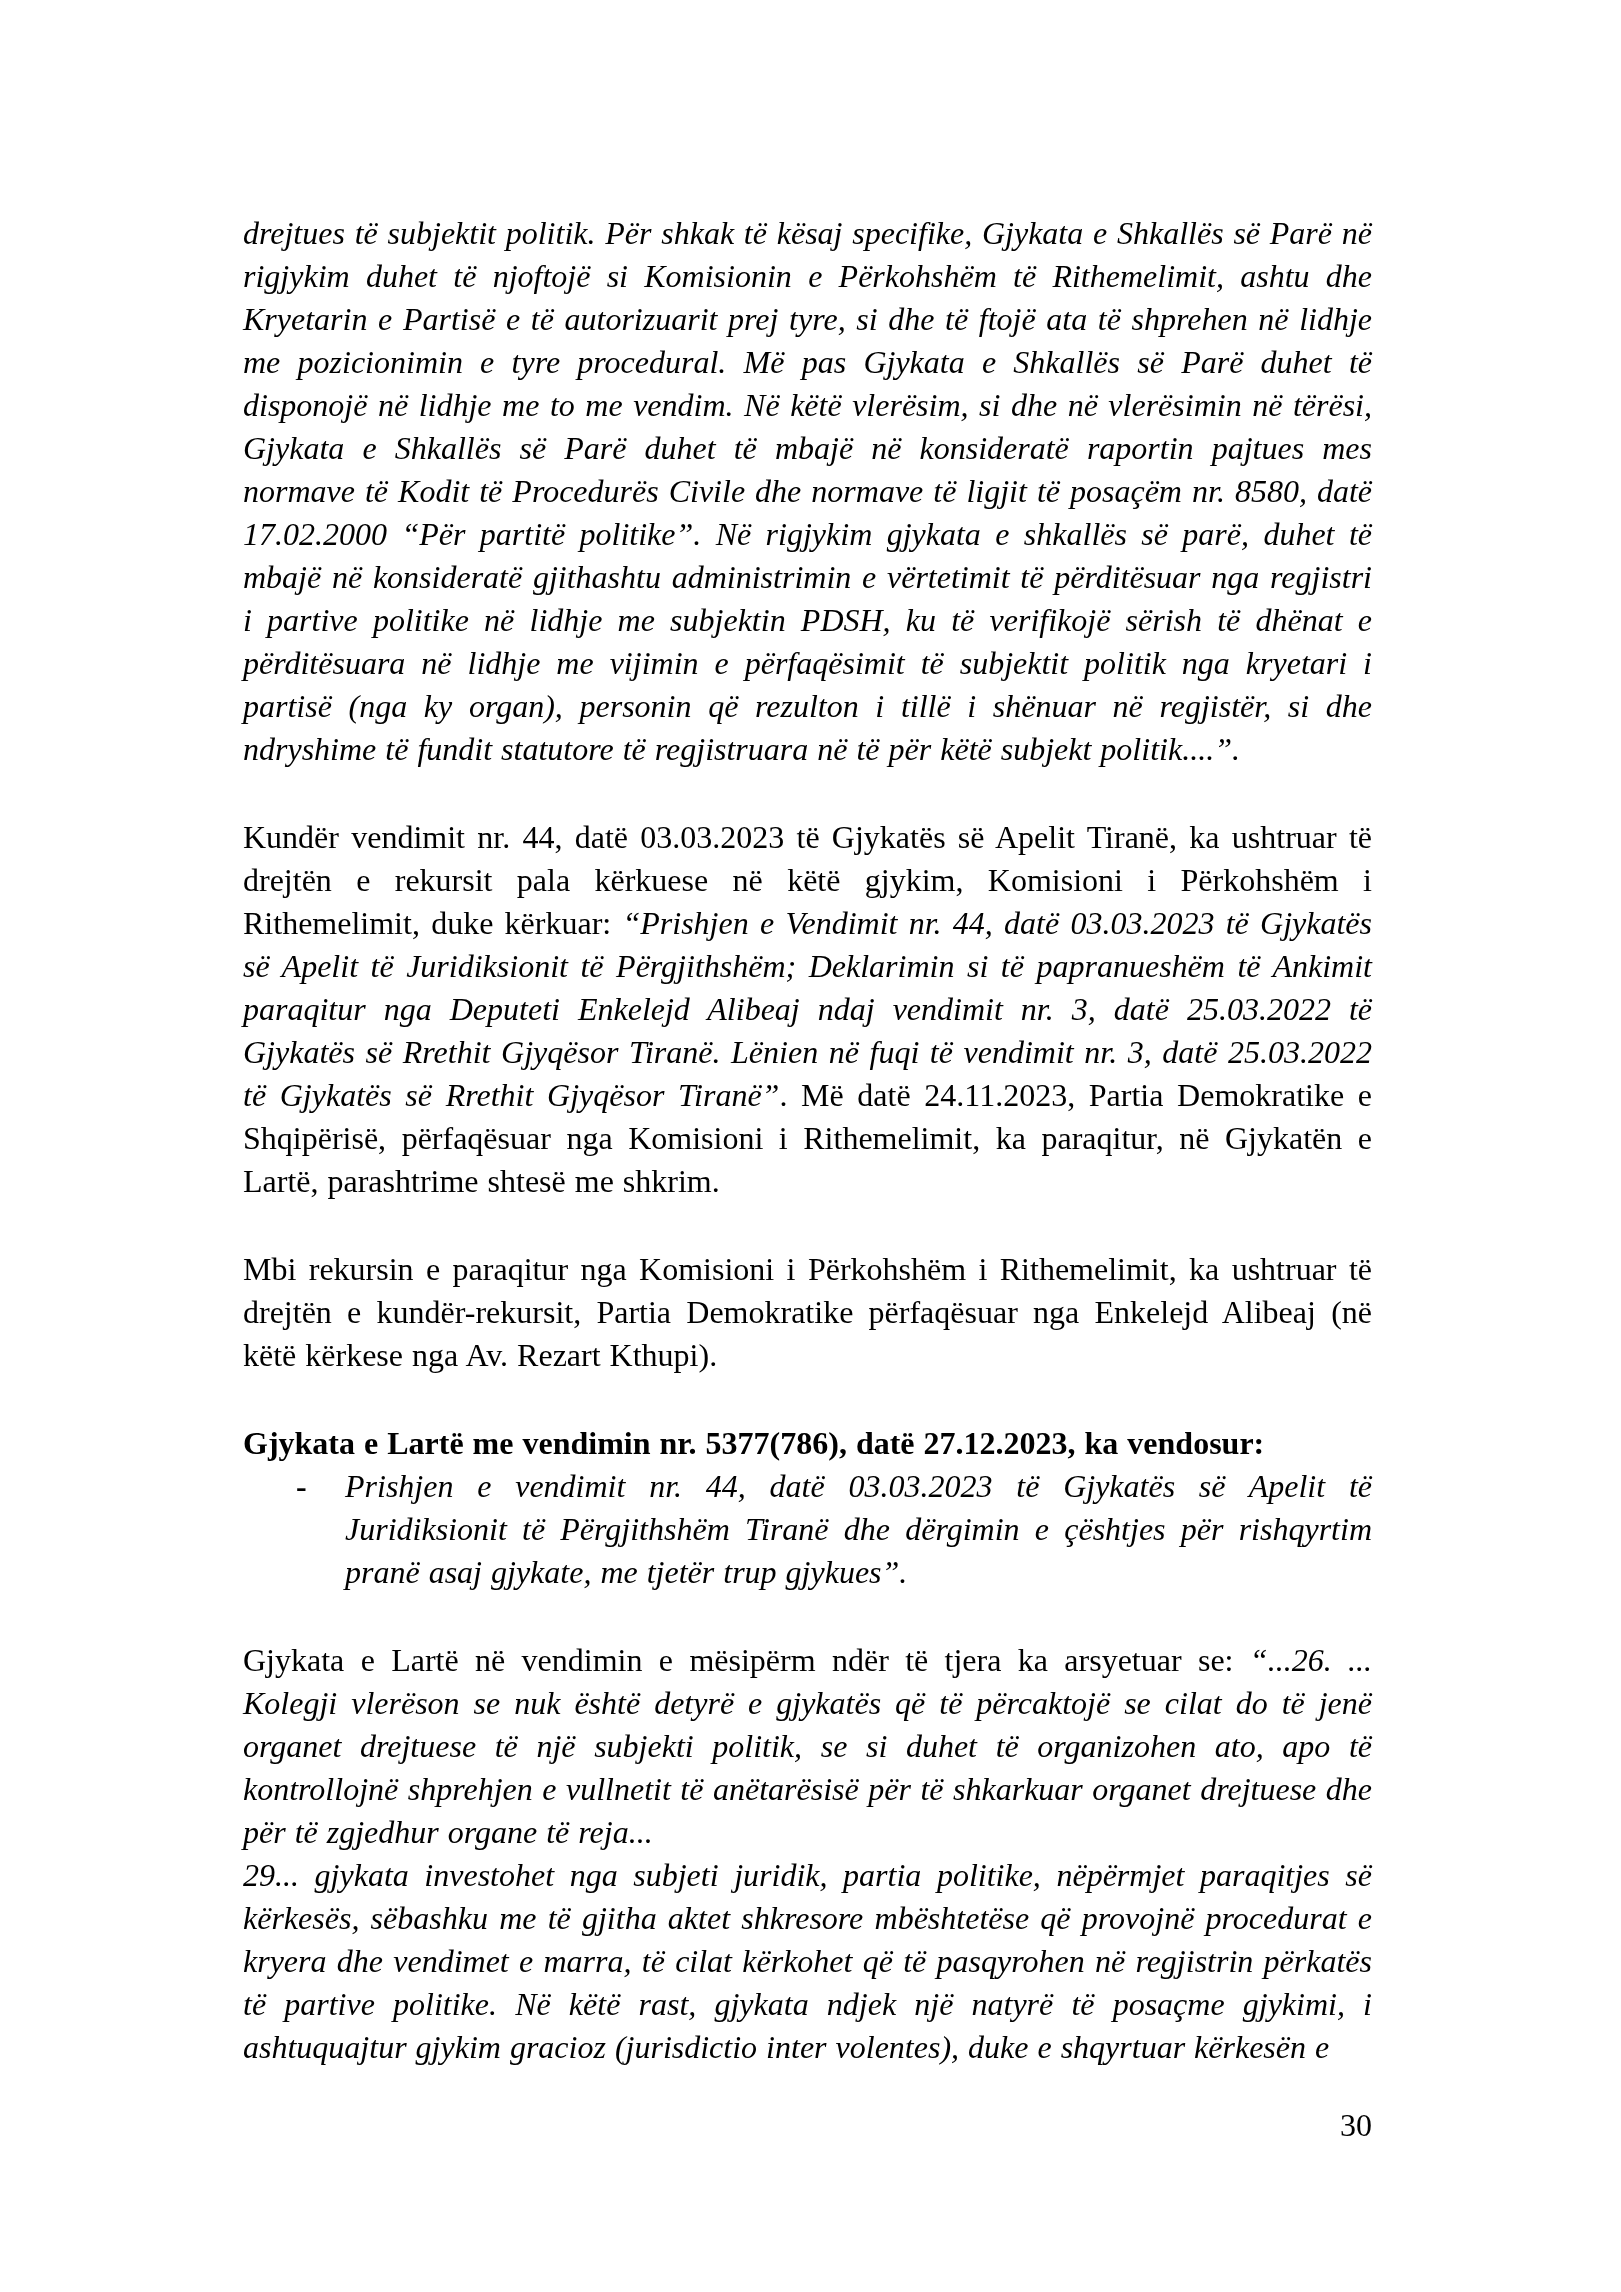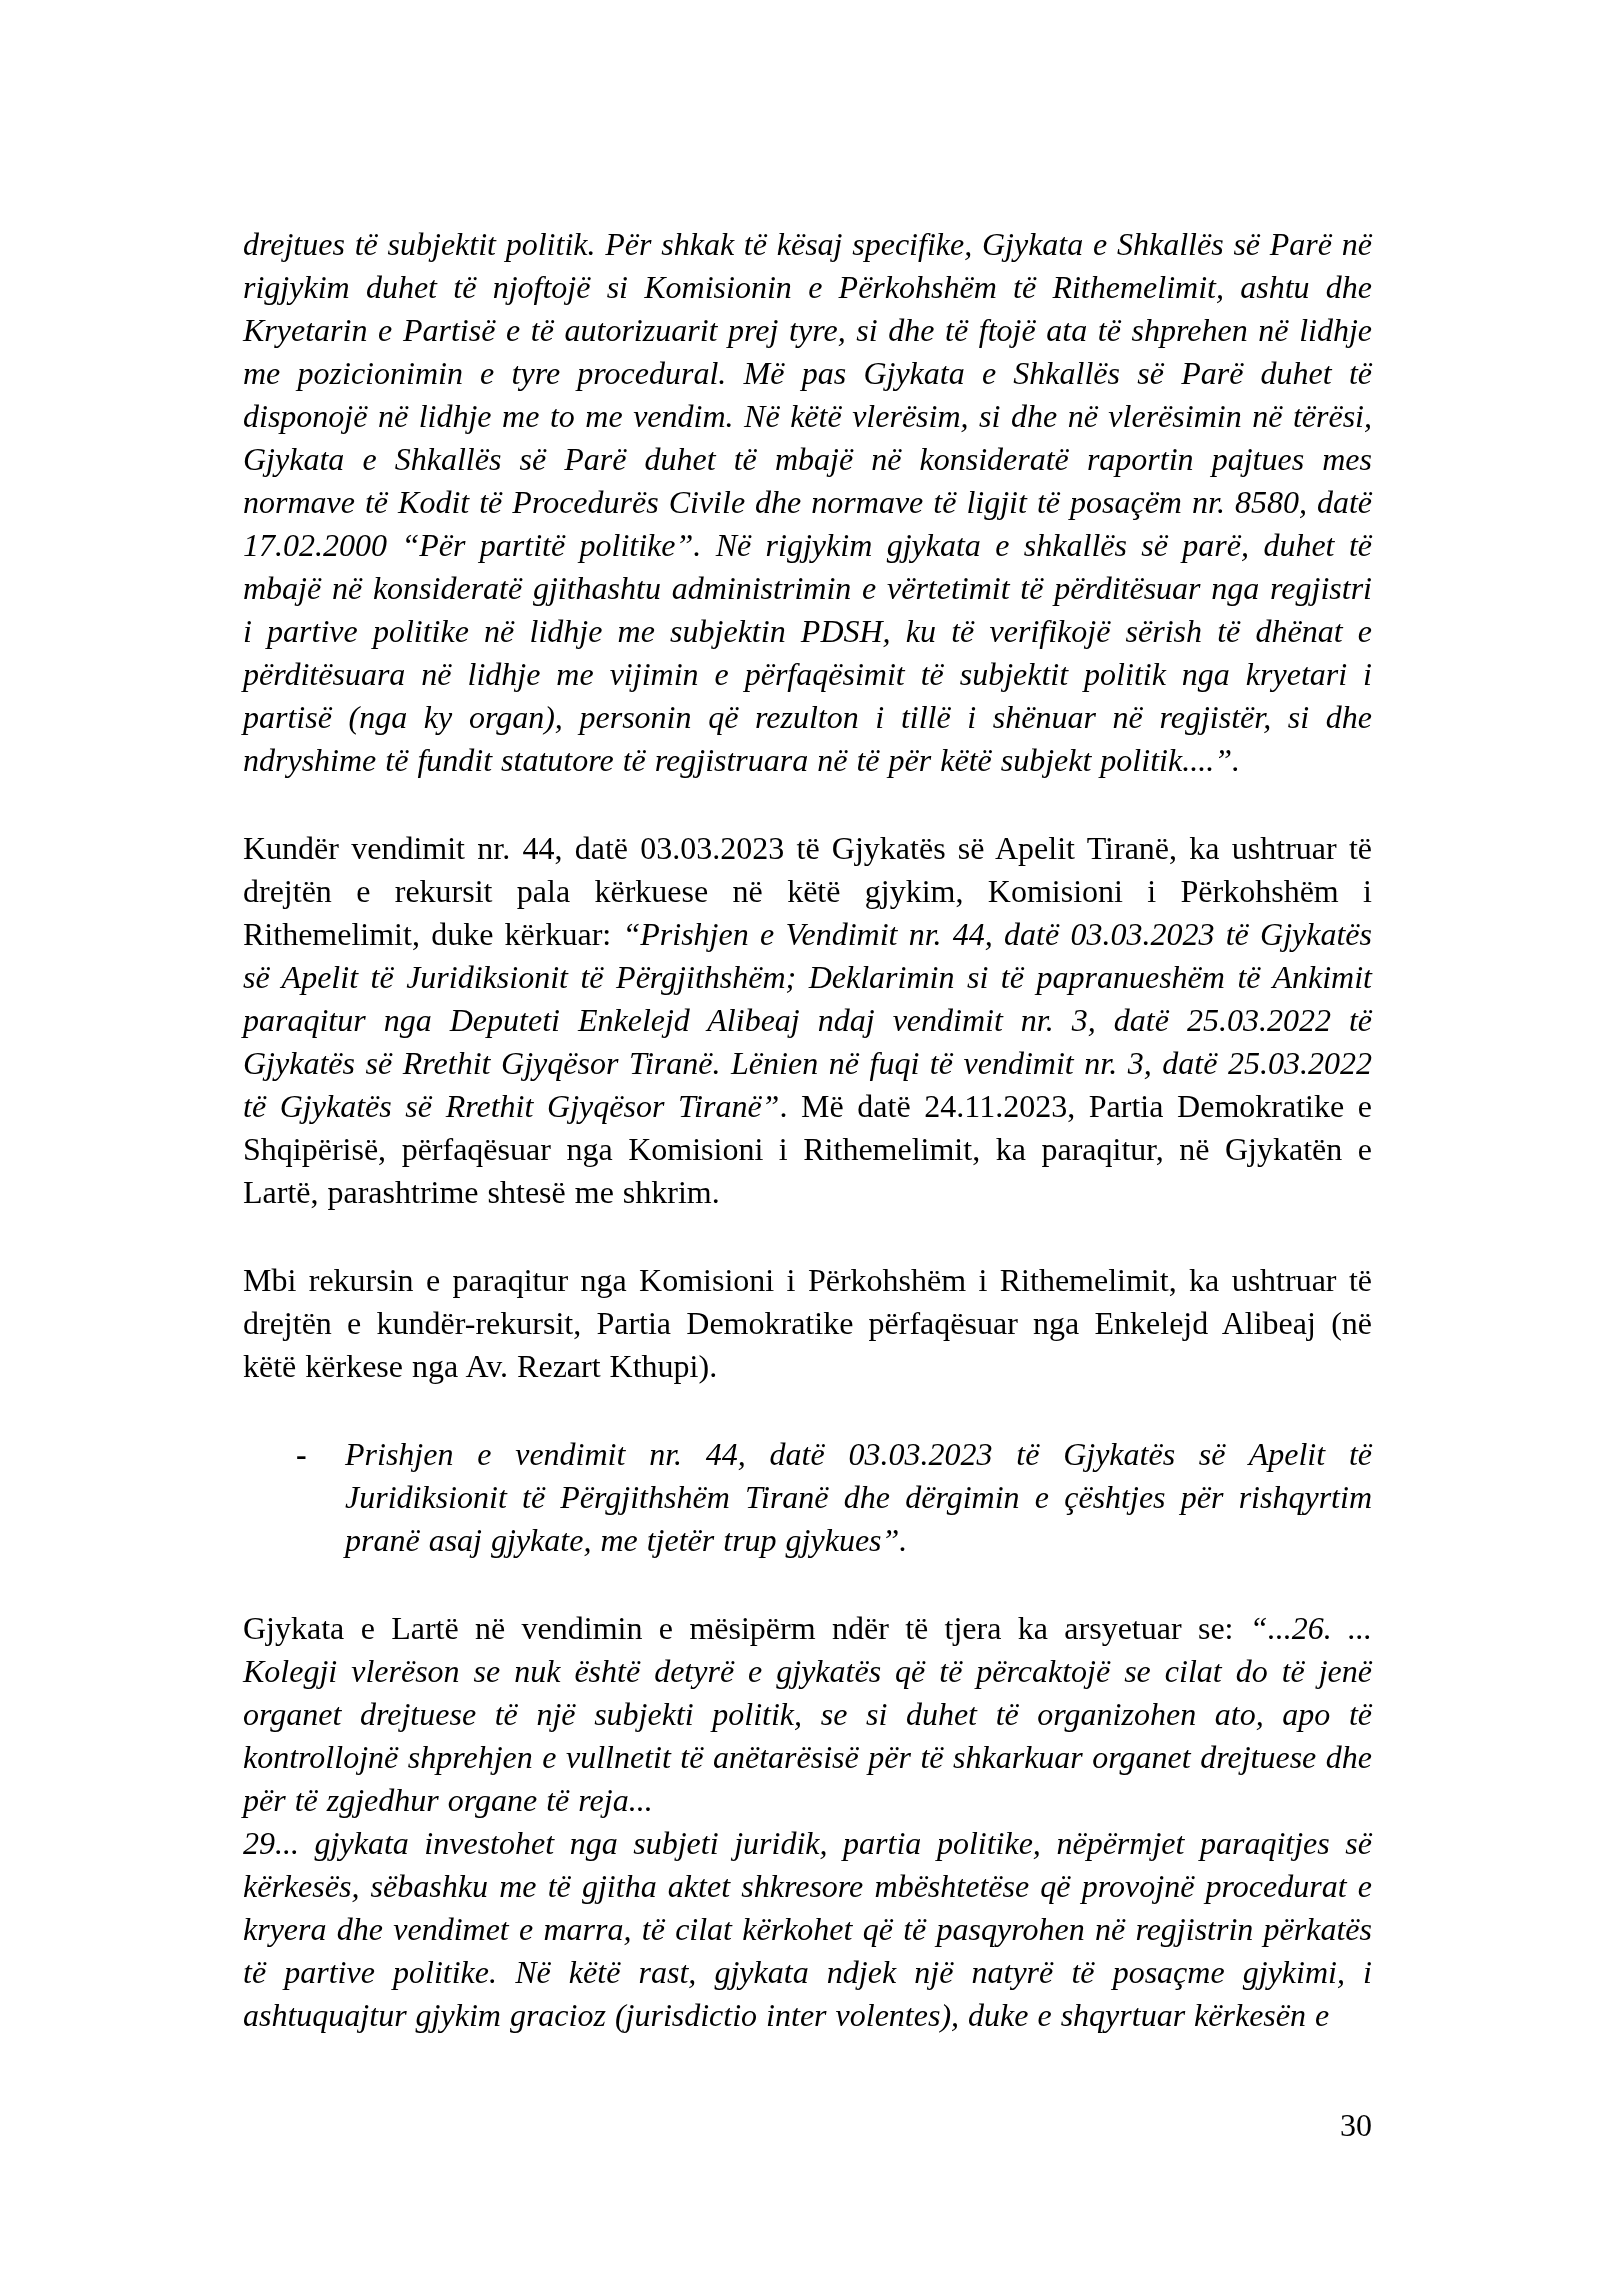--- a/index.html
+++ b/index.html
@@ -9,21 +9,21 @@
     height: 2293px;
     position: relative;
     background: #ffffff;
     color: #000000;
     font-family: "Liberation Serif", serif;
     overflow: hidden;
   }
   .content {
     position: absolute;
     left: 243px;
-    top: 223px;
+    top: 212px;
     width: 1129px;
   }
   .block {
     font-size: 32px;
     line-height: 43px;
     text-align: justify;
     margin-bottom: 45px;
     word-spacing: 1px;
   }
   .block span.italic { font-style: italic; }
@@ -50,18 +50,19 @@
     font-style: normal;
   }
 </style>
 </head>
 <body>
 
 <div class="content">
     <div class="block paragraph"><span class="italic">drejtues të subjektit politik. Për shkak të kësaj specifike, Gjykata e Shkallës së Parë në rigjykim duhet të njoftojë si Komisionin e Përkohshëm të Rithemelimit, ashtu dhe Kryetarin e Partisë e të autorizuarit prej tyre, si dhe të ftojë ata të shprehen në lidhje me pozicionimin e tyre procedural. Më pas Gjykata e Shkallës së Parë duhet të disponojë në lidhje me to me vendim. Në këtë vlerësim, si dhe në vlerësimin në tërësi, Gjykata e Shkallës së Parë duhet të mbajë në konsideratë raportin pajtues mes normave të Kodit të Procedurës Civile dhe normave të ligjit të posaçëm nr. 8580, datë 17.02.2000 “Për partitë politike”. Në rigjykim gjykata e shkallës së parë, duhet të mbajë në konsideratë gjithashtu administrimin e vërtetimit të përditësuar nga regjistri i partive politike në lidhje me subjektin PDSH, ku të verifikojë sërish të dhënat e përditësuara në lidhje me vijimin e përfaqësimit të subjektit politik nga kryetari i partisë (nga ky organ), personin që rezulton i tillë i shënuar në regjistër, si dhe ndryshime të fundit statutore të regjistruara në të për këtë subjekt politik....”.</span></div>
     <div class="block paragraph"><span class="regular">Kundër vendimit nr. 44, datë 03.03.2023 të Gjykatës së Apelit Tiranë, ka ushtruar të drejtën e rekursit pala kërkuese në këtë gjykim, Komisioni i Përkohshëm i Rithemelimit, duke kërkuar: </span><span class="italic">“Prishjen e Vendimit nr. 44, datë 03.03.2023 të Gjykatës së Apelit të Juridiksionit të Përgjithshëm; Deklarimin si të papranueshëm të Ankimit paraqitur nga Deputeti Enkelejd Alibeaj ndaj vendimit nr. 3, datë 25.03.2022 të Gjykatës së Rrethit Gjyqësor Tiranë. Lënien në fuqi të vendimit nr. 3, datë 25.03.2022 të Gjykatës së Rrethit Gjyqësor Tiranë”</span><span class="regular">. Më datë 24.11.2023, Partia Demokratike e Shqipërisë, përfaqësuar nga Komisioni i Rithemelimit, ka paraqitur, në Gjykatën e Lartë, parashtrime shtesë me shkrim.</span></div>
     <div class="block paragraph"><span class="regular">Mbi rekursin e paraqitur nga Komisioni i Përkohshëm i Rithemelimit, ka ushtruar të drejtën e kundër-rekursit, Partia Demokratike përfaqësuar nga Enkelejd Alibeaj (në këtë kërkese nga Av. Rezart Kthupi).</span></div>
+    <div class="block heading"><span class="bold">Gjykata e Lartë me vendimin nr. 5377(786), datë 27.12.2023, ka vendosur:</span></div>
     <div class="block bullet"><span class="marker">-</span><span class="italic">Prishjen e vendimit nr. 44, datë 03.03.2023 të Gjykatës së Apelit të Juridiksionit të Përgjithshëm Tiranë dhe dërgimin e çështjes për rishqyrtim pranë asaj gjykate, me tjetër trup gjykues”.</span></div>
     <div class="block paragraph"><span class="regular">Gjykata e Lartë në vendimin e mësipërm ndër të tjera ka arsyetuar se: </span><span class="italic">“...26. ... Kolegji vlerëson se nuk është detyrë e gjykatës që të përcaktojë se cilat do të jenë organet drejtuese të një subjekti politik, se si duhet të organizohen ato, apo të kontrollojnë shprehjen e vullnetit të anëtarësisë për të shkarkuar organet drejtuese dhe për të zgjedhur organe të reja...</span><br><span class="italic">29... gjykata investohet nga subjeti juridik, partia politike, nëpërmjet paraqitjes së kërkesës, sëbashku me të gjitha aktet shkresore mbështetëse që provojnë procedurat e kryera dhe vendimet e marra, të cilat kërkohet që të pasqyrohen në regjistrin përkatës të partive politike. Në këtë rast, gjykata ndjek një natyrë të posaçme gjykimi, i ashtuquajtur gjykim gracioz (jurisdictio inter volentes), duke e shqyrtuar kërkesën e</span></div>
   </div>
 
 <div class="page-number">30</div>
 
 
 </body></html>

